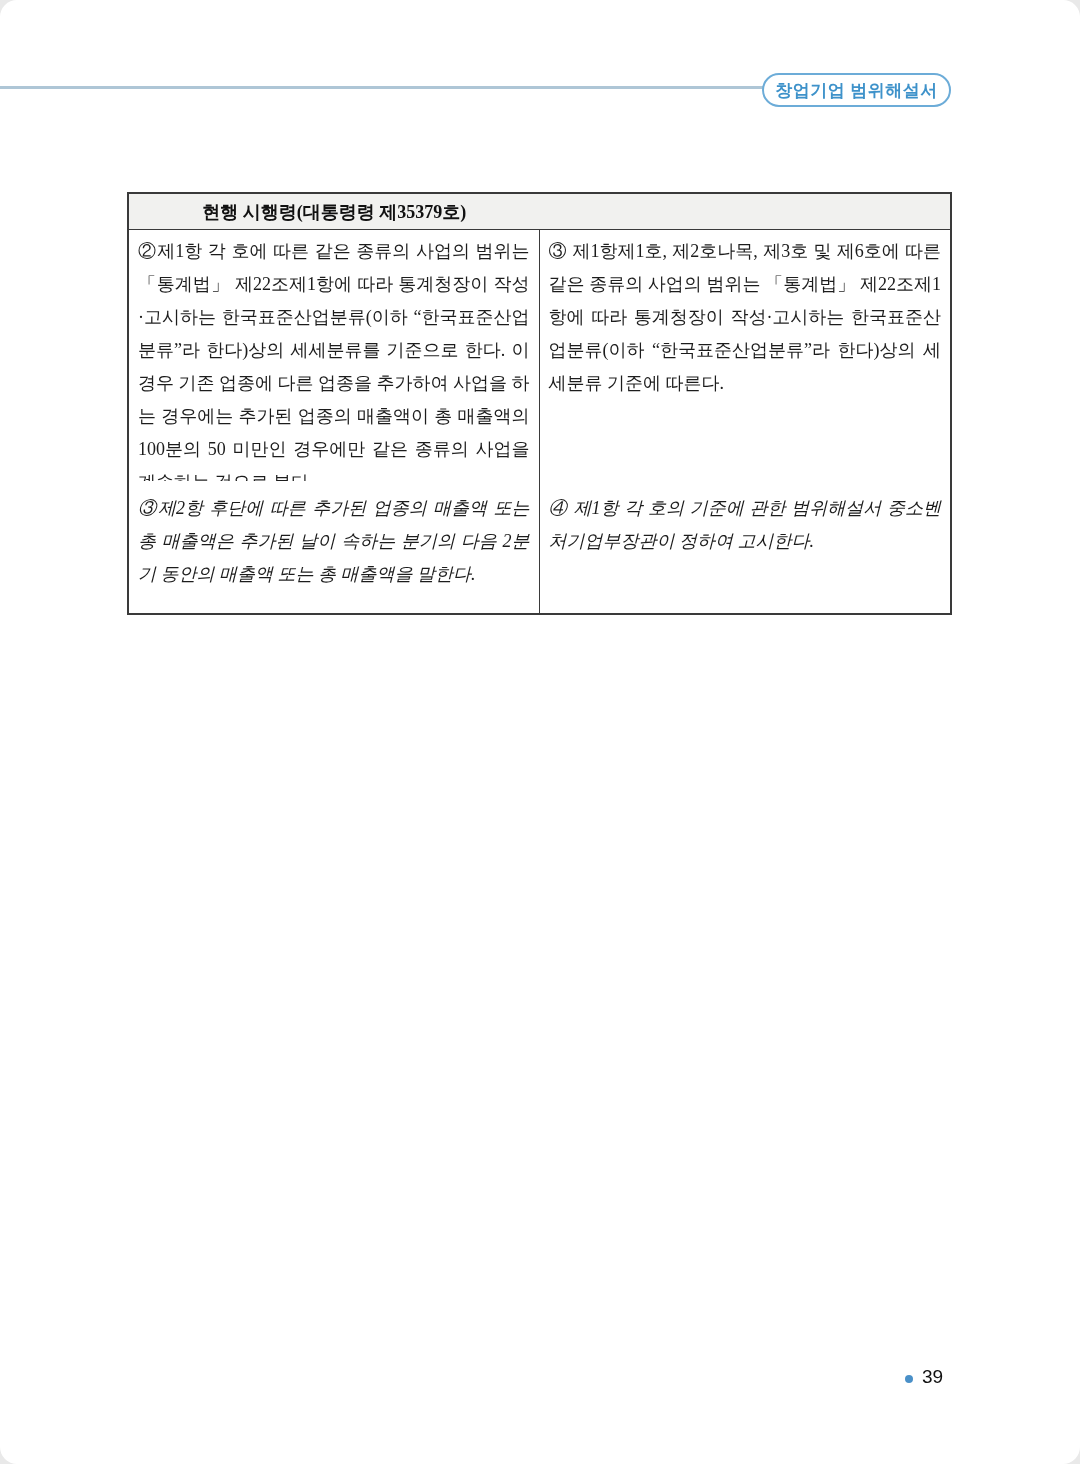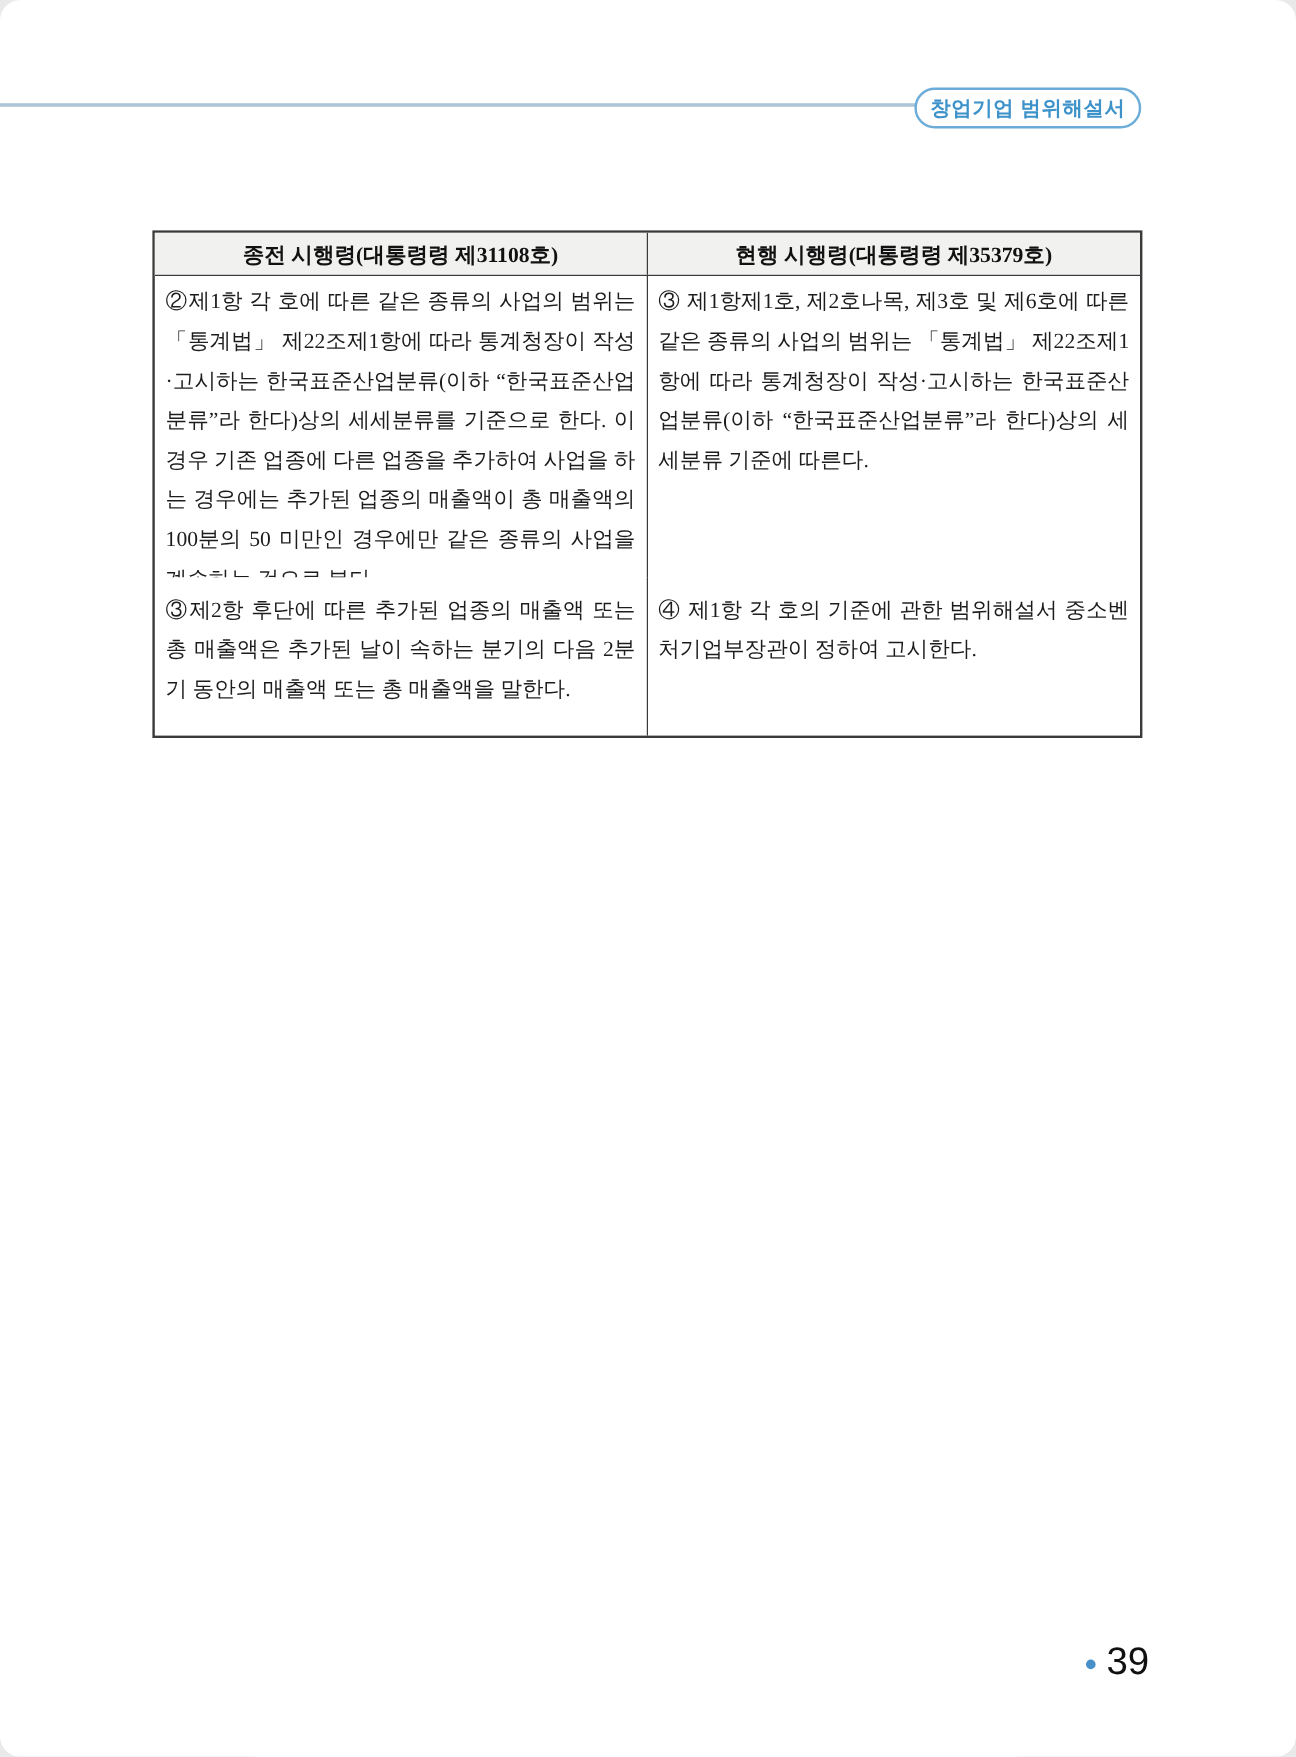--- a/index.html
+++ b/index.html
@@ -72,57 +72,56 @@
   .t-body .bcell {
     padding: 5px 9px 0 9px;
     font-size: 18px;
     line-height: 33px;
     color: #1c1c1c;
     text-align: justify;
     word-break: break-all;
     overflow: hidden;
   }
   .t-body .bcell.col-old { border-right: 1px solid #3a3a3a; }
-  .t-body .bcell.row2 { padding-top: 11px; }
+  .t-body .bcell.row2 { padding-top: 11px; font-style: italic; }
 
   
   .page-footer {
     position: absolute;
     left: 905px; top: 1366px;
     display: flex; align-items: center;
     gap: 9px;
   }
   .footer-dot {
     width: 8px; height: 8px;
     border-radius: 50%;
     background: #4a90c8;
     margin-top: 4px;
   }
   .footer-num {
     font-family: "Liberation Sans", "DejaVu Sans", sans-serif;
-    font-size: 32px;
+    font-size: 19px;
     font-weight: 500;
     color: #111111;
   }
 </style>
 </head>
 <body>
 
 <div class="page">
 
   <div class="header-rule"></div>
 
   <div class="header-badge">
     <span>창업기업 범위해설서</span>
   </div>
 
   <div class="doc-table">
 
     <div class="t-head">
-      <div class="hcell col-old">종전 시행령(대통령령 제31108호)</div>
       <div class="hcell col-new">현행 시행령(대통령령 제35379호)</div>
     </div>
 
     <div class="t-body">
       <div class="bcell col-old row1">②제1항 각 호에 따른 같은 종류의 사업의 범위는 「통계법」 제22조제1항에 따라 통계청장이 작성·고시하는 한국표준산업분류(이하 “한국표준산업분류”라 한다)상의 세세분류를 기준으로 한다. 이 경우 기존 업종에 다른 업종을 추가하여 사업을 하는 경우에는 추가된 업종의 매출액이 총 매출액의 100분의 50 미만인 경우에만 같은 종류의 사업을 계속하는 것으로 본다.</div>
       <div class="bcell col-new row1">③ 제1항제1호, 제2호나목, 제3호 및 제6호에 따른 같은 종류의 사업의 범위는 「통계법」 제22조제1항에 따라 통계청장이 작성·고시하는 한국표준산업분류(이하 “한국표준산업분류”라 한다)상의 세세분류 기준에 따른다.</div>
       <div class="bcell col-old row2">③제2항 후단에 따른 추가된 업종의 매출액 또는 총 매출액은 추가된 날이 속하는 분기의 다음 2분기 동안의 매출액 또는 총 매출액을 말한다.</div>
       <div class="bcell col-new row2">④ 제1항 각 호의 기준에 관한 범위해설서 중소벤처기업부장관이 정하여 고시한다.</div>
     </div>
 

